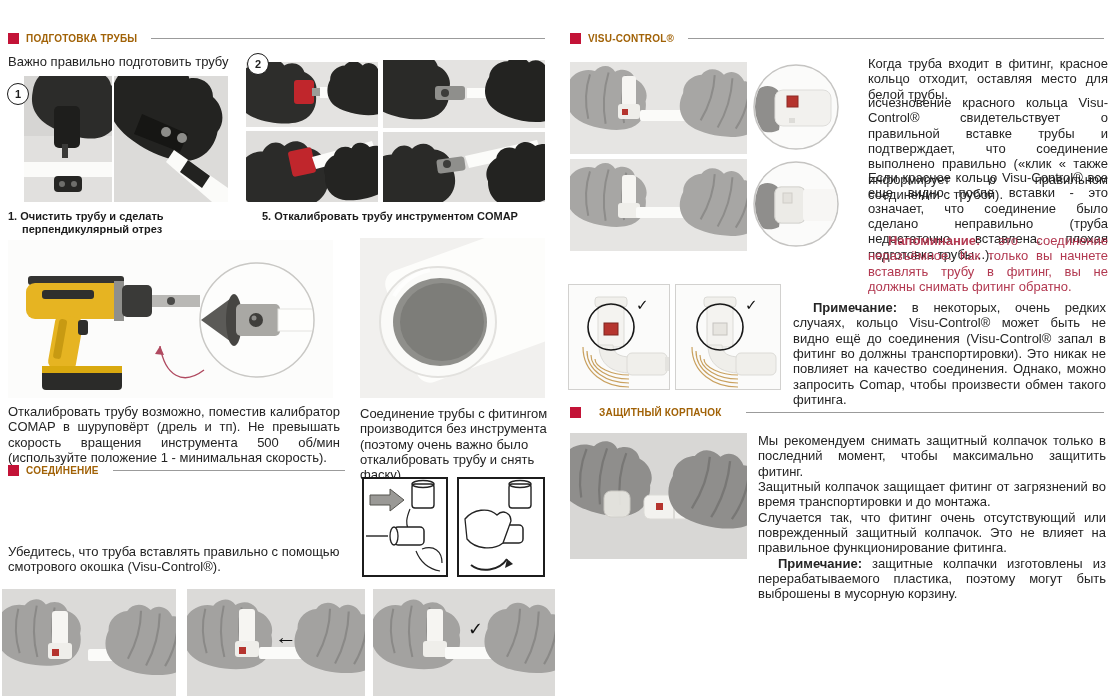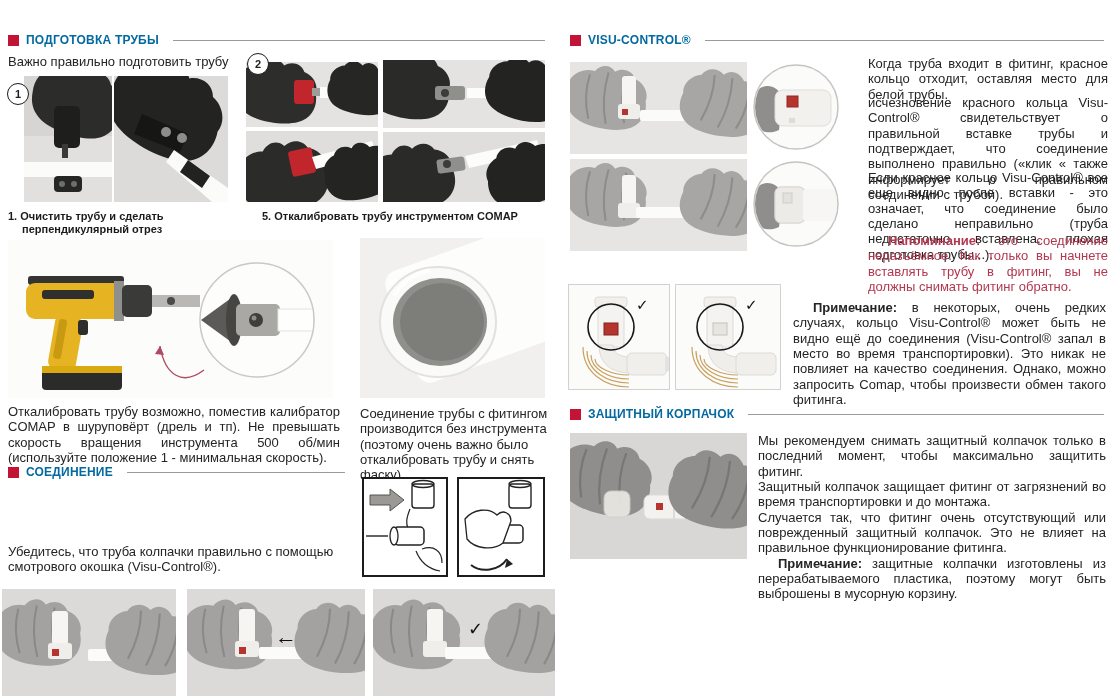--- a/index.html
+++ b/index.html
@@ -2,21 +2,21 @@
 <html><head>
 <meta charset="utf-8">
 <style>
   html,body{margin:0;padding:0;background:#fff;}
   .page{position:relative;width:1112px;height:696px;background:#ffffff;overflow:hidden;
         font-family:"Liberation Sans","DejaVu Sans",sans-serif;color:#1f1f1f;}
   .abs{position:absolute;}
   .title{font-size:19px;font-weight:bold;color:#a81c3c;letter-spacing:.2px;white-space:nowrap;}
   .sec{display:flex;align-items:center;}
   .sec .sq{width:11px;height:11px;background:#c31337;flex:none;margin-right:7px;}
-  .sec .lbl{font-size:12px;font-weight:bold;white-space:nowrap;letter-spacing:.2px;color:#0369a1;}
+  .sec .lbl{font-size:10px;font-weight:bold;white-space:nowrap;letter-spacing:.2px;color:#a16207;}
   .sec .rule{flex:1;height:1px;background:#9b9b9b;margin-left:14px;}
   .txt{font-size:13px;line-height:1.18;text-align:justify;color:#242424;}
   .txt.rag{text-align:left;}
   .cap{font-size:11px;line-height:1.22;font-weight:bold;color:#1b1b1b;}
   .hang{padding-left:14px;text-indent:-14px;}
   .badge{width:20px;height:20px;border:1.7px solid #1b1b1b;border-radius:50%;background:#fff;
          display:flex;align-items:center;justify-content:center;font-size:11px;font-weight:bold;z-index:5;}
   .photo{overflow:hidden;}
   .panel{border:2px solid #1c1c1c;background:#fff;box-sizing:border-box;}
   .g-icon{position:absolute;font-weight:bold;color:#101010;z-index:4;}
@@ -163,21 +163,21 @@
   </div>
 
   <div class="abs txt" style="left:8px;top:404px;width:332px;">Откалибровать трубу возможно, поместив калибратор COMAP в шуруповёрт (дрель и тп). Не превышать скорость вращения инструмента 500 об/мин (используйте положение 1 - минимальная скорость).</div>
   <div class="abs txt rag" style="left:360px;top:406px;width:188px;">Соединение трубы с фитингом производится без инструмента (поэтому очень важно было откалибровать трубу и снять фаску).</div>
 
   <div class="abs sec" style="left:8px;top:465px;width:337px;">
     <span class="sq"></span>
     <span class="lbl">СОЕДИНЕНИЕ</span>
     <span class="rule"></span>
   </div>
-  <div class="abs txt rag" style="left:8px;top:544px;width:340px;">Убедитесь, что труба колпачки правильно с помощью смотрового окошка  (Visu-Control®).</div>
+  <div class="abs txt rag" style="left:8px;top:544px;width:340px;">Убедитесь, что труба вставлять правильно с помощью смотрового окошка  (Visu-Control®).</div>
 
   <div class="abs panel photo" style="left:362px;top:477px;width:86px;height:100px;">
     <svg width="82" height="96" viewBox="0 0 82 96">
       <rect width="82" height="96" fill="#fff"></rect>
       <rect x="48" y="5" width="22" height="24" rx="3" fill="none" stroke="#222" stroke-width="1.4"></rect>
       <ellipse cx="59" cy="5" rx="11" ry="3.5" fill="none" stroke="#222" stroke-width="1.4"></ellipse>
       <path d="M46,30 C42,40 42,44 44,50" fill="none" stroke="#222" stroke-width="1.2"></path>
       <rect x="30" y="48" width="30" height="18" rx="4" fill="#fff" stroke="#222" stroke-width="1.5"></rect>
       <ellipse cx="30" cy="57" rx="4" ry="9" fill="#fff" stroke="#222" stroke-width="1.3"></ellipse>
       <line x1="2" y1="57" x2="24" y2="57" stroke="#222" stroke-width="1.4"></line>
@@ -339,24 +339,24 @@
           <path d="M28,74 C28,82 44,90 62,90"></path>
       </g>
       <rect x="60" y="68" width="40" height="22" rx="5" fill="#f0efeb" stroke="#dcdbd7"></rect>
       <circle cx="44" cy="42" r="23" fill="none" stroke="#181818" stroke-width="1.6"></circle>
       <rect x="37" y="38" width="14" height="12" fill="#e7e5e0" stroke="#c6c4bf"></rect>
     </svg>
   </div>
   <span class="g-icon" style="left:745px;top:296px;font-size:15px;">✓</span>
 
   <div class="abs txt" style="left:793px;top:300px;width:313px;">
-    <span class="lead">Примечание:</span><span> в некоторых, очень редких случаях, кольцо Visu-Control® может быть не видно ещё до соединения (Visu-Control® запал в место во время транспортировки). Это никак не повлияет на качество соединения. Однако, можно запросить Comap, чтобы произвести обмен такого фитинга.</span>
-  </div>
-
-  <div class="abs sec" style="left:570px;top:407px;width:534px;">
+    <span class="lead">Примечание:</span><span> в некоторых, очень редких случаях, кольцо Visu-Control® может быть не видно ещё до соединения (Visu-Control® запал в фитинг во должны транспортировки). Это никак не повлияет на качество соединения. Однако, можно запросить Comap, чтобы произвести обмен такого фитинга.</span>
+  </div>
+
+  <div class="abs sec" style="left:570px;top:407px;width:534px;gap:11px;">
     <span class="sq"></span>
     <span class="lbl">ЗАЩИТНЫЙ КОРПАЧОК</span>
     <span class="rule"></span>
   </div>
 
   <div class="abs photo" style="left:570px;top:433px;">
     <svg width="177" height="126" viewBox="0 0 177 126">
       <rect width="177" height="126" fill="#d8d7d5"></rect>
       <use href="#glove" fill="#8f8e8c" transform="translate(-14,6) scale(1.1) rotate(14 45 35)"></use>
       <use href="#fingers" stroke="#787775" transform="translate(-14,6) scale(1.1) rotate(14 45 35)"></use>

